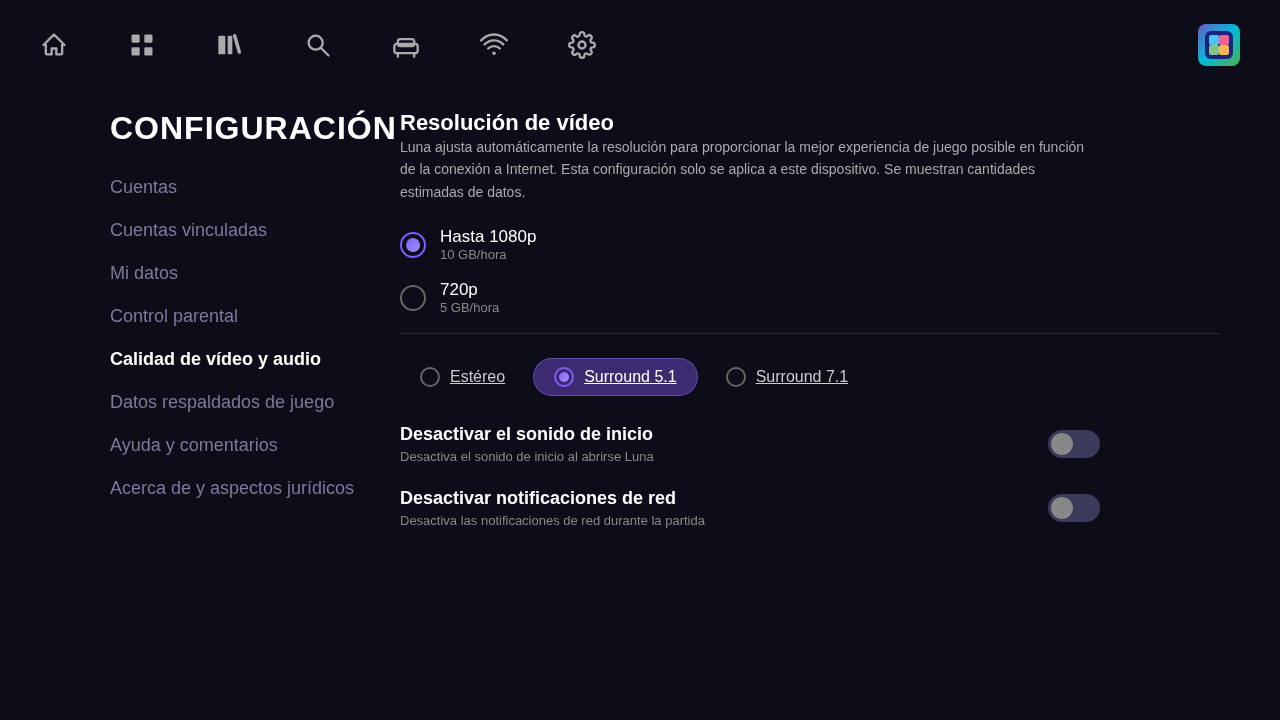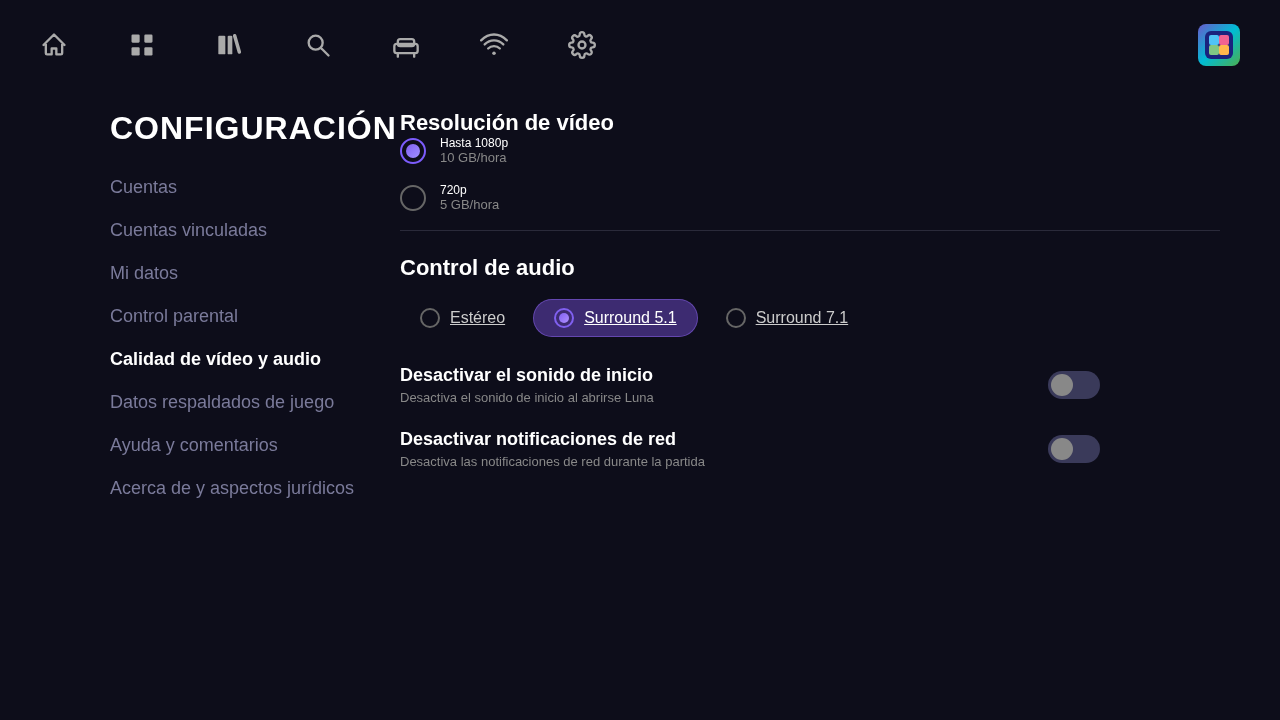--- a/index.html
+++ b/index.html
@@ -143,21 +143,21 @@
 
     .radio-circle.selected::after {
       content: '';
       width: 14px;
       height: 14px;
       border-radius: 50%;
       background: linear-gradient(135deg, #8060f0, #a090ff);
     }
 
     .radio-label-main {
-      font-size: 12px;
+      font-size: 17px;
       color: #ffffff;
       font-weight: 500;
     }
 
     .radio-label-sub {
       font-size: 13px;
       color: #888;
     }
 
     
@@ -350,40 +350,40 @@
     <div class="sidebar-item">Control parental</div>
     <div class="sidebar-item active">Calidad de vídeo y audio</div>
     <div class="sidebar-item">Datos respaldados de juego</div>
     <div class="sidebar-item">Ayuda y comentarios</div>
     <div class="sidebar-item">Acerca de y aspectos jurídicos</div>
   </aside>
 
   <main class="content-panel">
 
     <div class="section-title">Resolución de vídeo</div>
+    <div class="section-desc">Luna ajusta automáticamente la resolución para proporcionar la mejor experiencia de juego posible en función de la conexión a Internet. Esta configuración solo se aplica a este dispositivo. Se muestran cantidades estimadas de datos.</div>
 
     <div class="radio-option">
       <div class="radio-circle selected"></div>
       <div>
         <div class="radio-label-main">Hasta 1080p</div>
         <div class="radio-label-sub">10 GB/hora</div>
       </div>
     </div>
 
     <div class="radio-option">
       <div class="radio-circle"></div>
       <div>
         <div class="radio-label-main">720p</div>
         <div class="radio-label-sub">5 GB/hora</div>
       </div>
     </div>
 
     <div class="section-divider"></div>
 
-    <div class="audio-control-title">Control de audio</div>
 
     <div class="audio-options-row">
 
       <div class="audio-option">
         <div class="audio-radio"></div>
         <span>Estéreo</span>
       </div>
 
       <div class="audio-option selected">
         <div class="audio-radio selected"></div>

